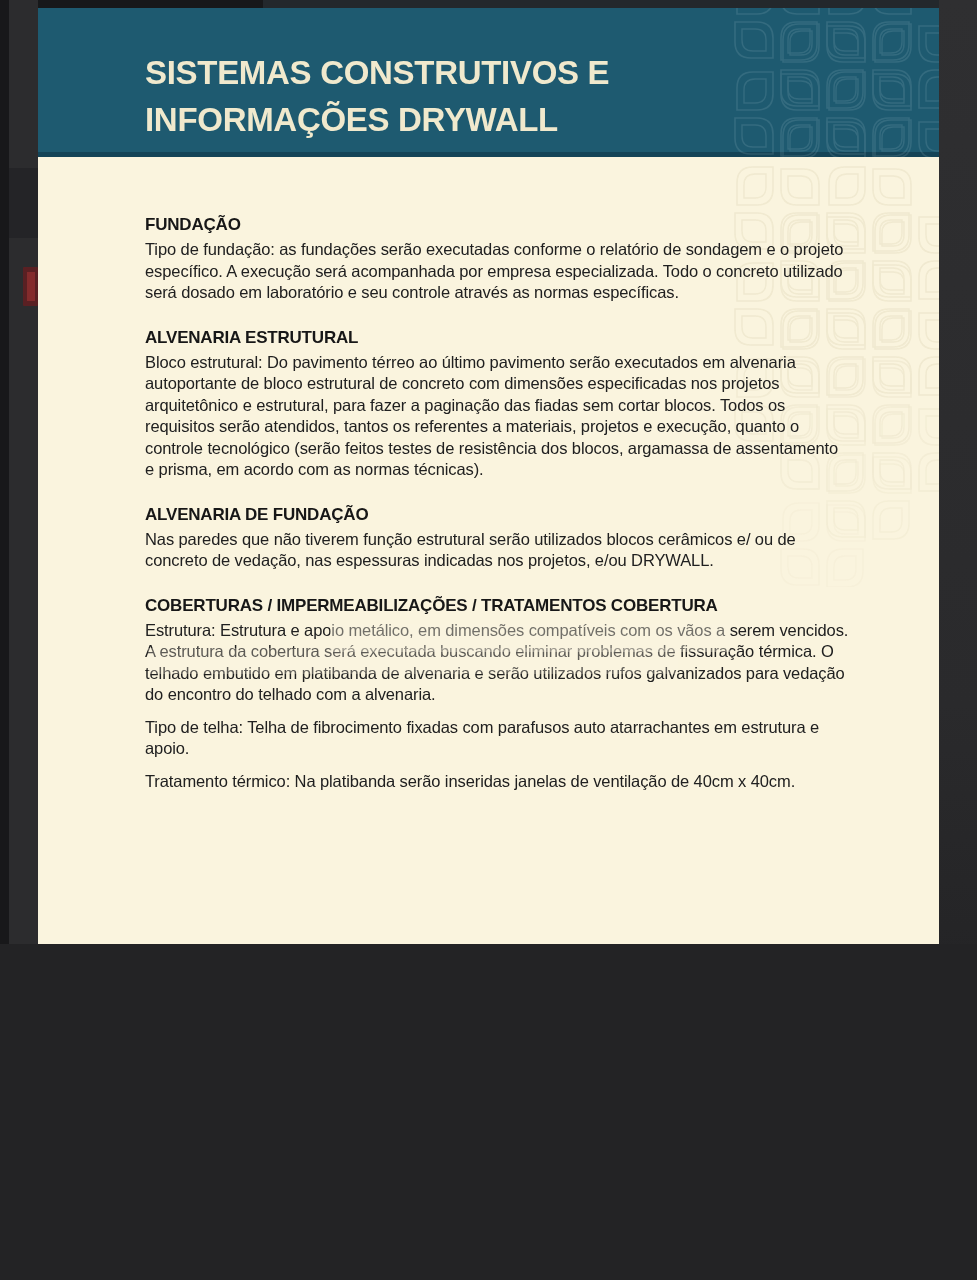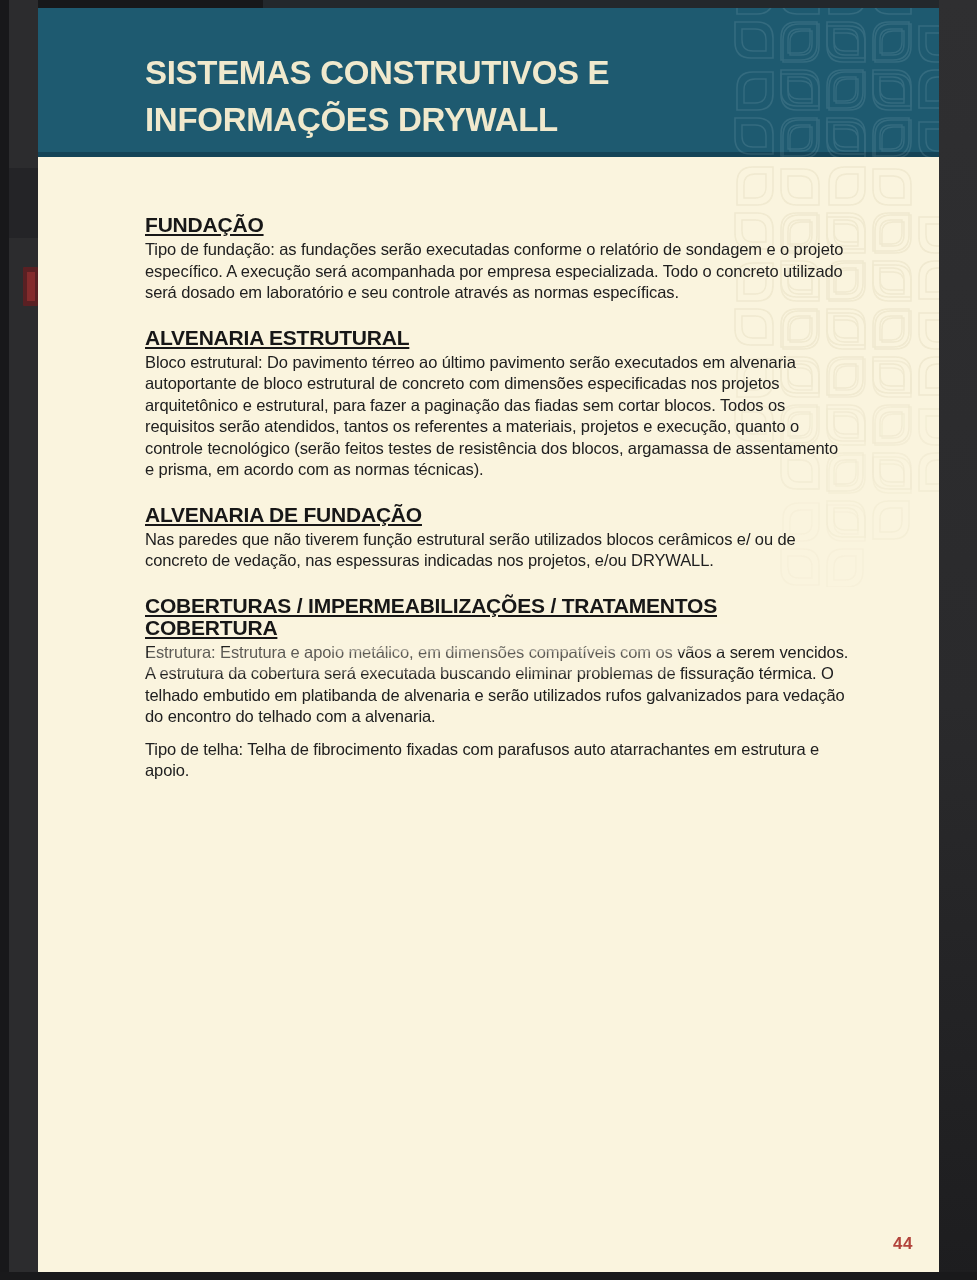--- a/index.html
+++ b/index.html
@@ -1,18 +1,18 @@
 <!DOCTYPE html>
 <html><head>
 <meta charset="utf-8">
 <style>
   html,body{margin:0;padding:0;background:#232325;}
   *{box-sizing:border-box;}
   .stage{
-    position:relative;width:977px;height:1280px;overflow:hidden;
+    position:relative;width:977px;height:944px;overflow:hidden;
     background:#b91c1c;
     font-family:"Liberation Sans", sans-serif;
   }
   
   .left-col{position:absolute;left:0;top:0;width:38px;height:1280px;background:#2c2c2e;}
   .left-col-edge{position:absolute;left:0;top:0;width:9px;height:1280px;background:#18181a;}
   .left-col-block{position:absolute;left:9px;top:168px;width:29px;height:70px;background:#242427;}
   .red-marker{position:absolute;left:23px;top:267px;width:15px;height:39px;background:#5a2023;border-radius:1px;}
   .red-marker-core{position:absolute;left:4px;top:5px;width:8px;height:29px;background:#842b2c;}
   .right-col{position:absolute;left:939px;top:0;width:38px;height:1280px;
@@ -34,22 +34,22 @@
     position:absolute;left:107px;top:41px;
     font-size:33px;line-height:47px;font-weight:800;
     color:#f0e9cd;letter-spacing:-0.3px;white-space:nowrap;
   }
   .watermark{position:absolute;pointer-events:none;}
   .wm-header{right:0;top:0;}
   .wm-body{right:0;top:149px;opacity:0.85;}
 
   .content{position:absolute;left:107px;top:206px;width:706px;color:#1f1f1f;}
   .sec-heading{
-    margin:23px 0 3px 0;font-size:21px;line-height:22px;font-weight:700;
-    letter-spacing:-0.2px;color:#171717;text-decoration:underline;
+    margin:23px 0 3px 0;font-size:17px;line-height:22px;font-weight:700;
+    letter-spacing:-0.2px;color:#171717;
   }
   .sec-heading.first{margin-top:0;}
   .content p{
     margin:0;font-size:16.5px;line-height:21.5px;letter-spacing:-0.1px;color:#202020;
   }
   .content p.gap{margin-top:11px;}
   
   .wash1{position:absolute;left:292px;top:616px;width:400px;height:28px;
     background:rgba(250,245,225,0.38);}
   .wash2{position:absolute;left:110px;top:640px;width:530px;height:26px;
@@ -141,20 +141,21 @@
       <div class="sec-heading">ALVENARIA ESTRUTURAL</div>
       <p>Bloco estrutural: Do pavimento térreo ao último pavimento serão executados em alvenaria autoportante de bloco estrutural de concreto com dimensões especificadas nos projetos arquitetônico e estrutural, para fazer a paginação das fiadas sem cortar blocos. Todos os requisitos serão atendidos, tantos os referentes a materiais, projetos e execução, quanto o controle tecnológico (serão feitos testes de resistência dos blocos, argamassa de assentamento e prisma, em acordo com as normas técnicas).</p>
 
       <div class="sec-heading">ALVENARIA DE FUNDAÇÃO</div>
       <p>Nas paredes que não tiverem função estrutural serão utilizados blocos cerâmicos e/ ou de concreto de vedação, nas espessuras indicadas nos projetos, e/ou DRYWALL.</p>
 
       <div class="sec-heading">COBERTURAS / IMPERMEABILIZAÇÕES / TRATAMENTOS COBERTURA</div>
       <p> Estrutura: Estrutura e apoio metálico, em dimensões compatíveis com os vãos a serem vencidos. A estrutura da cobertura será executada buscando eliminar problemas de fissuração térmica. O telhado embutido em platibanda de alvenaria e serão utilizados rufos galvanizados para vedação do encontro do telhado com a alvenaria.</p>
 
       <p class="gap">Tipo de telha: Telha de fibrocimento fixadas com parafusos auto atarrachantes em estrutura e apoio.</p>
+      <p class="gap">Tratamento térmico: Na platibanda serão inseridas janelas de ventilação de 40cm x 40cm.</p>
 
     </div>
 
     <div class="wash1"></div>
     <div class="wash2"></div>
 
     <div class="page-number">44</div>
   </div>
 
 </div>

